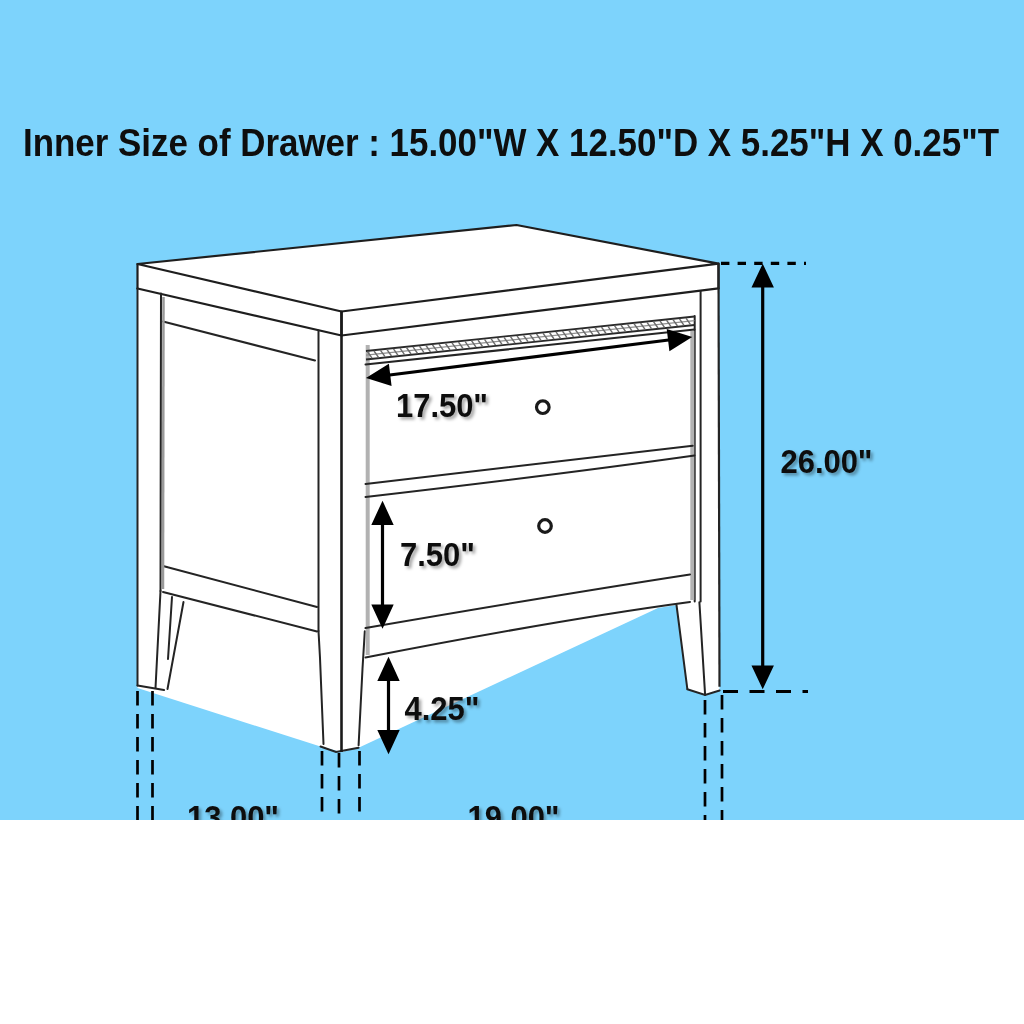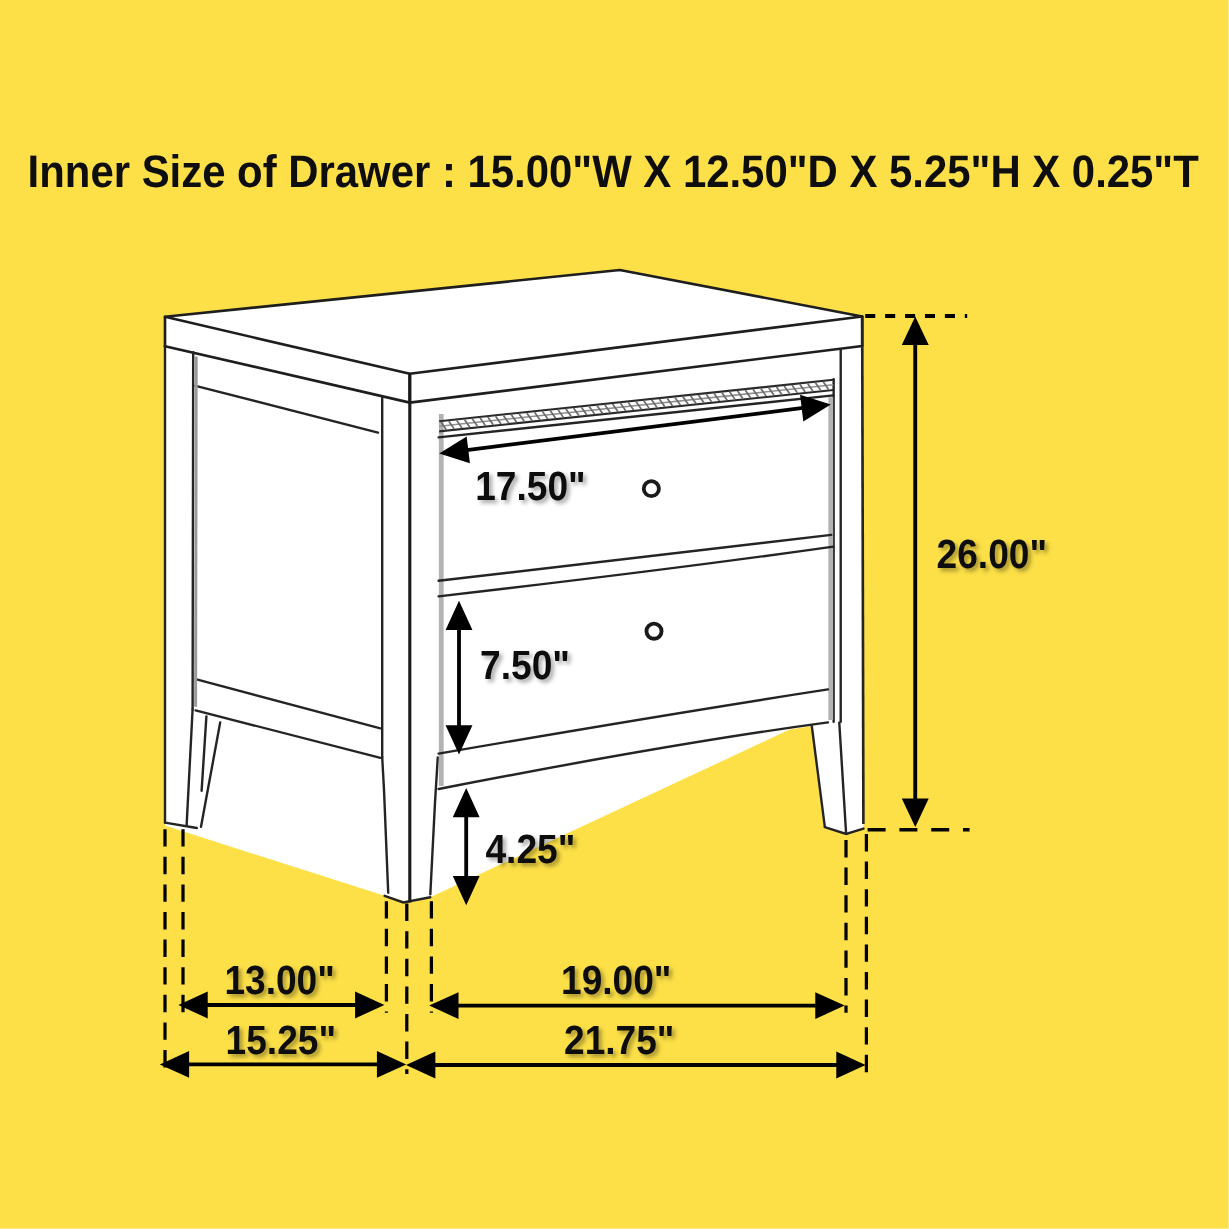--- a/index.html
+++ b/index.html
@@ -1,16 +1,16 @@
 <!DOCTYPE html>
 <html><head>
 <meta charset="utf-8">
 <style>
 html,body{margin:0;padding:0;background:#fff;}
-#page{width:1024px;height:1024px;position:relative;background:#fde047;overflow:hidden;}
+#page{width:1024px;height:820px;position:relative;background:#7dd3fc;overflow:hidden;}
 text{font-family:"Liberation Sans",sans-serif;font-weight:bold;fill:#0e0e0e;}
 .lbl{font-size:34px;}
 </style>
 </head>
 <body>
 <div id="page">
 <svg width="1024" height="1024" viewBox="0 0 1024 1024">
 <defs>
 <filter id="tsh" x="-20%" y="-20%" width="150%" height="150%">
 <feDropShadow dx="2.5" dy="2.5" stdDeviation="1.6" flood-color="#000" flood-opacity="0.35"></feDropShadow>

